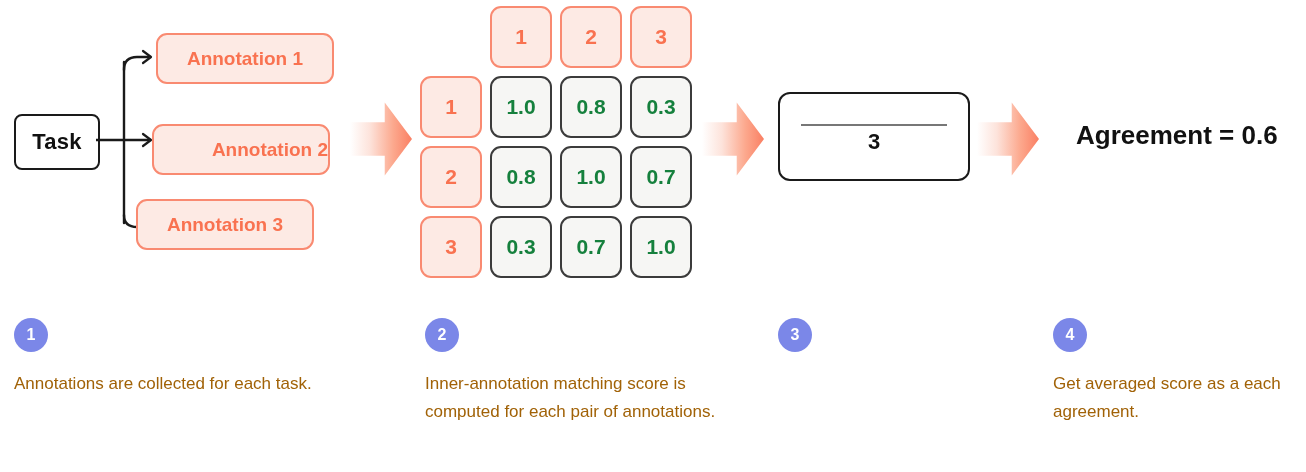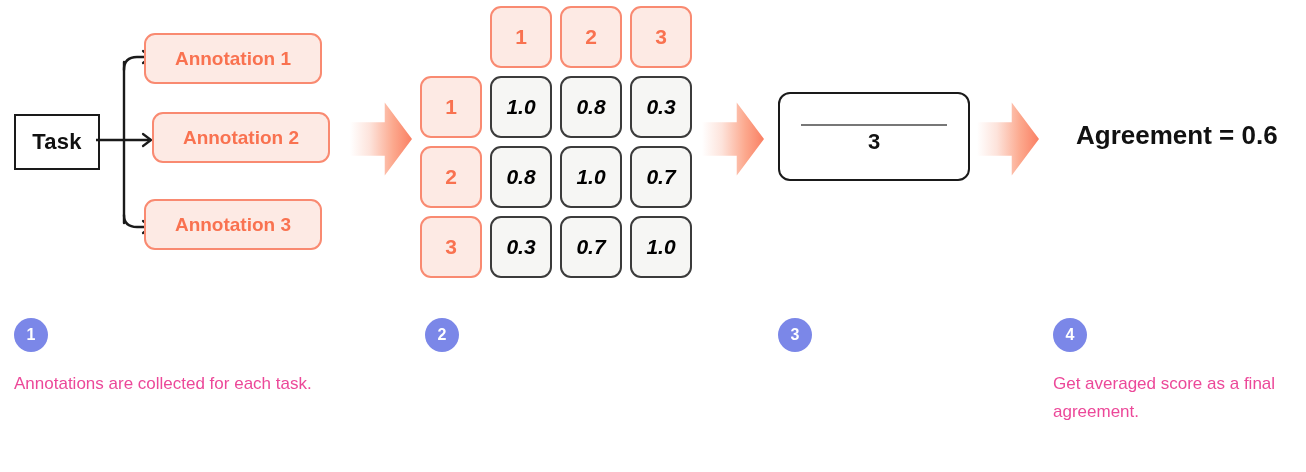--- a/index.html
+++ b/index.html
@@ -17,43 +17,43 @@
   }
 
   
   .abs { position: absolute; }
 
   
   #task-box {
     left: 14px; top: 114px;
     width: 82px; height: 52px;
     border: 2px solid #1a1a1a;
-    border-radius: 0;
+    border-radius: 8px;
     background: #ffffff;
     display: flex; align-items: center; justify-content: center;
     font-size: 22px; font-weight: 700; letter-spacing: .2px;
   }
 
   
   #connector-svg { left: 96px; top: 20px; width: 64px; height: 240px; }
 
   
   .annotation-box {
     width: 174px; height: 47px;
     border: 2px solid #F98A71;
     border-radius: 11px;
     background: #FDEAE4;
     display: flex; align-items: center; justify-content: center;
     color: #F97250;
     font-size: 19px; font-weight: 700;
     white-space: nowrap;
   }
-  #annotation-1 { left: 144px; top: 33px; }
-  #annotation-2 { left: 152px; top: 112px; }
-  #annotation-3 { left: 144px; top: 199px; text-align: center; }
+  #annotation-1 { left: 156px; top: 33px; }
+  #annotation-2 { left: 152px; top: 124px; justify-content: flex-end; }
+  #annotation-3 { left: 136px; top: 199px; text-align: center; }
 
   
   .block-arrow {
     width: 62px; height: 76px;
     background: linear-gradient(to right, #FFFFFF 0%, #FDE3DB 32%, #FCA88D 70%, #FA7F63 100%);
     -webkit-clip-path: polygon(0% 28%, 56% 28%, 56% 2%, 100% 50%, 56% 98%, 56% 72%, 0% 72%);
     clip-path: polygon(0% 28%, 56% 28%, 56% 2%, 100% 50%, 56% 98%, 56% 72%, 0% 72%);
   }
   #arrow-1 { left: 350px; top: 101px; }
   #arrow-2 { left: 702px; top: 101px; }
@@ -75,22 +75,21 @@
   }
   .m-corner { background: transparent; }
   .m-head {
     border: 2px solid #F98A71;
     background: #FDEAE4;
     color: #F97250;
   }
   .m-value {
     border: 2px solid #3B3B3B;
     background: #F6F6F4;
-    color: #000000;
-    font-style: italic;
+    color: #15803d;
   }
 
   
   #formula-box {
     left: 778px; top: 92px;
     width: 188px; height: 85px;
     border: 2px solid #1a1a1a;
     border-radius: 12px;
     background: #ffffff;
     display: flex; flex-direction: column;
@@ -130,21 +129,21 @@
     border-radius: 50%;
     background: #7B87E8;
     color: #ffffff;
     display: flex; align-items: center; justify-content: center;
     font-size: 16px; font-weight: 700;
   }
   .step-text {
     margin-top: 18px;
     font-size: 17px;
     line-height: 1.62;
-    color: #ec4899;
+    color: #a16207;
     font-weight: 400;
   }
 </style>
 </head>
 <body>
 
 <div class="abs" id="task-box">
   <span>Task</span>
 </div>
 
@@ -212,20 +211,21 @@
 <div class="abs block-arrow" id="arrow-3"></div>
 
 <div class="abs" id="agreement-result">Agreement = 0.6</div>
 
 <div class="step" id="step-1">
   <div class="step-badge">1</div>
   <div class="step-text">Annotations are collected for each task.</div>
 </div>
 <div class="step" id="step-2">
   <div class="step-badge">2</div>
+  <div class="step-text">Inner-annotation matching score is computed for each pair of annotations.</div>
 </div>
 <div class="step" id="step-3">
   <div class="step-badge">3</div>
 </div>
 <div class="step" id="step-4">
   <div class="step-badge">4</div>
-  <div class="step-text">Get averaged score as a final agreement.</div>
+  <div class="step-text">Get averaged score as a each agreement.</div>
 </div>
 
 </body></html>

